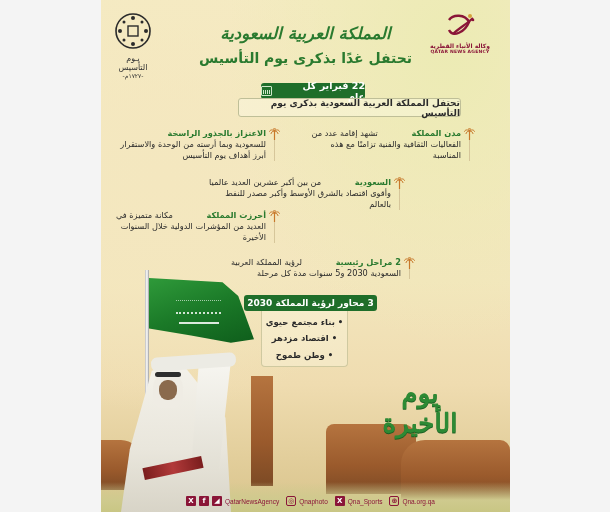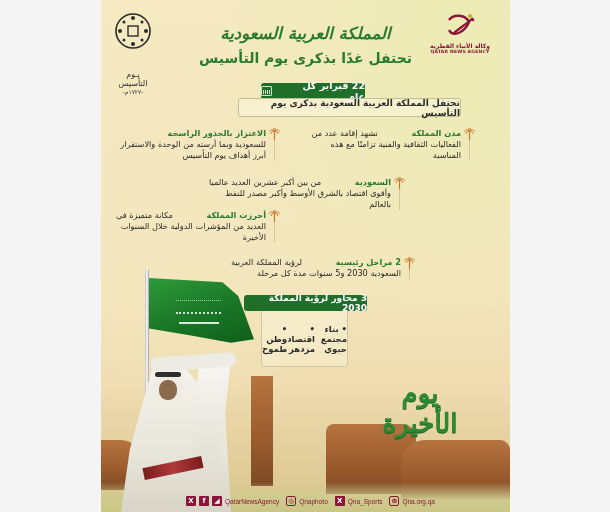--- a/index.html
+++ b/index.html
@@ -17,21 +17,21 @@
   }
 
   
   .qna-logo { position: absolute; right: 18px; top: 12px; width: 64px; text-align: center; direction: ltr; }
   .qna-logo svg { display: block; margin: 0 auto; }
   .qna-ar { font-size: 6px; color: #8a1538; font-weight: bold; margin-top: 2px; direction: rtl; }
   .qna-en { font-size: 4.5px; color: #8a1538; font-weight: bold; letter-spacing: 0.2px; }
 
   .founding-logo { position: absolute; left: 12px; top: 12px; width: 40px; text-align: center; }
   .founding-logo svg { display: block; margin: 0 auto; }
-  .founding-text { font-size: 8px; line-height: 9px; color: #333; font-family: "DejaVu Serif", serif; margin-top: 20px; }
+  .founding-text { font-size: 8px; line-height: 9px; color: #333; font-family: "DejaVu Serif", serif; margin-top: 4px; }
   .founding-year { font-size: 6px; color: #333; }
 
   .title-1 { position: absolute; top: 24px; left: 90px; right: 90px; text-align: center; font-size: 16.5px; font-weight: bold; color: #2a7a2f; font-style: italic; }
   .title-2 { position: absolute; top: 50px; left: 90px; right: 90px; text-align: center; font-size: 14px; font-weight: bold; color: #2a7a2f; }
 
   .date-badge {
     position: absolute; top: 83px; left: 160px; width: 104px; height: 16px;
     background: #1f6e2a; color: #fff; border-radius: 3px;
     font-size: 9.5px; font-weight: bold; display: flex; align-items: center; justify-content: center; gap: 20px;
   }
@@ -51,29 +51,29 @@
   .fact .vline { position: absolute; right: 5px; top: 12px; bottom: 0; width: 1px; background: #d6c69a; }
 
   .f1 { top: 128px; right: 35px; width: 175px; }
   .f2 { top: 128px; right: 230px; width: 172px; }
   .f3 { top: 177px; right: 105px; width: 200px; }
   .f4 { top: 210px; right: 35px; width: 175px; }
   .f5 { top: 210px; right: 230px; width: 172px; }
   .f6 { top: 257px; right: 95px; width: 210px; }
 
   .vision-header {
-    position: absolute; top: 295px; left: 143px; width: 123px; height: 16px;
+    position: absolute; top: 295px; left: 143px; width: 133px; height: 16px;
     background: #1f6e2a; color: #fff; border-radius: 3px;
     font-size: 9px; font-weight: bold; display: flex; align-items: center; justify-content: center;
   }
   .vision-box {
     position: absolute; top: 311px; left: 160px; width: 87px; height: 56px;
     border: 1px solid #cfc9a0; border-top: none; border-radius: 0 0 4px 4px;
     background: rgba(255,255,240,0.3);
-    display: flex; justify-content: space-around; align-items: center; padding: 3px 0;
+    display: flex; flex-direction: column; justify-content: space-around; align-items: center; padding: 3px 0; text-align: center;
   }
   .vision-item { font-size: 8.5px; font-weight: bold; color: #2b2b2b; }
   .vision-item::before { content: "• "; }
 
   
   .fort { position: absolute; background: linear-gradient(180deg, #b5743f 0%, #9a5a2c 60%, #7c4a25 100%); }
   .fort.a { left: 150px; top: 376px; width: 22px; height: 110px; }
   .fort.b { left: 225px; top: 424px; width: 90px; height: 70px; border-radius: 8px 14px 0 0; }
   .fort.c { left: 300px; top: 440px; width: 109px; height: 60px; border-radius: 24px 10px 0 0; }
   .fort.d { left: 0; top: 440px; width: 40px; height: 50px; border-radius: 0 20px 0 0; }

